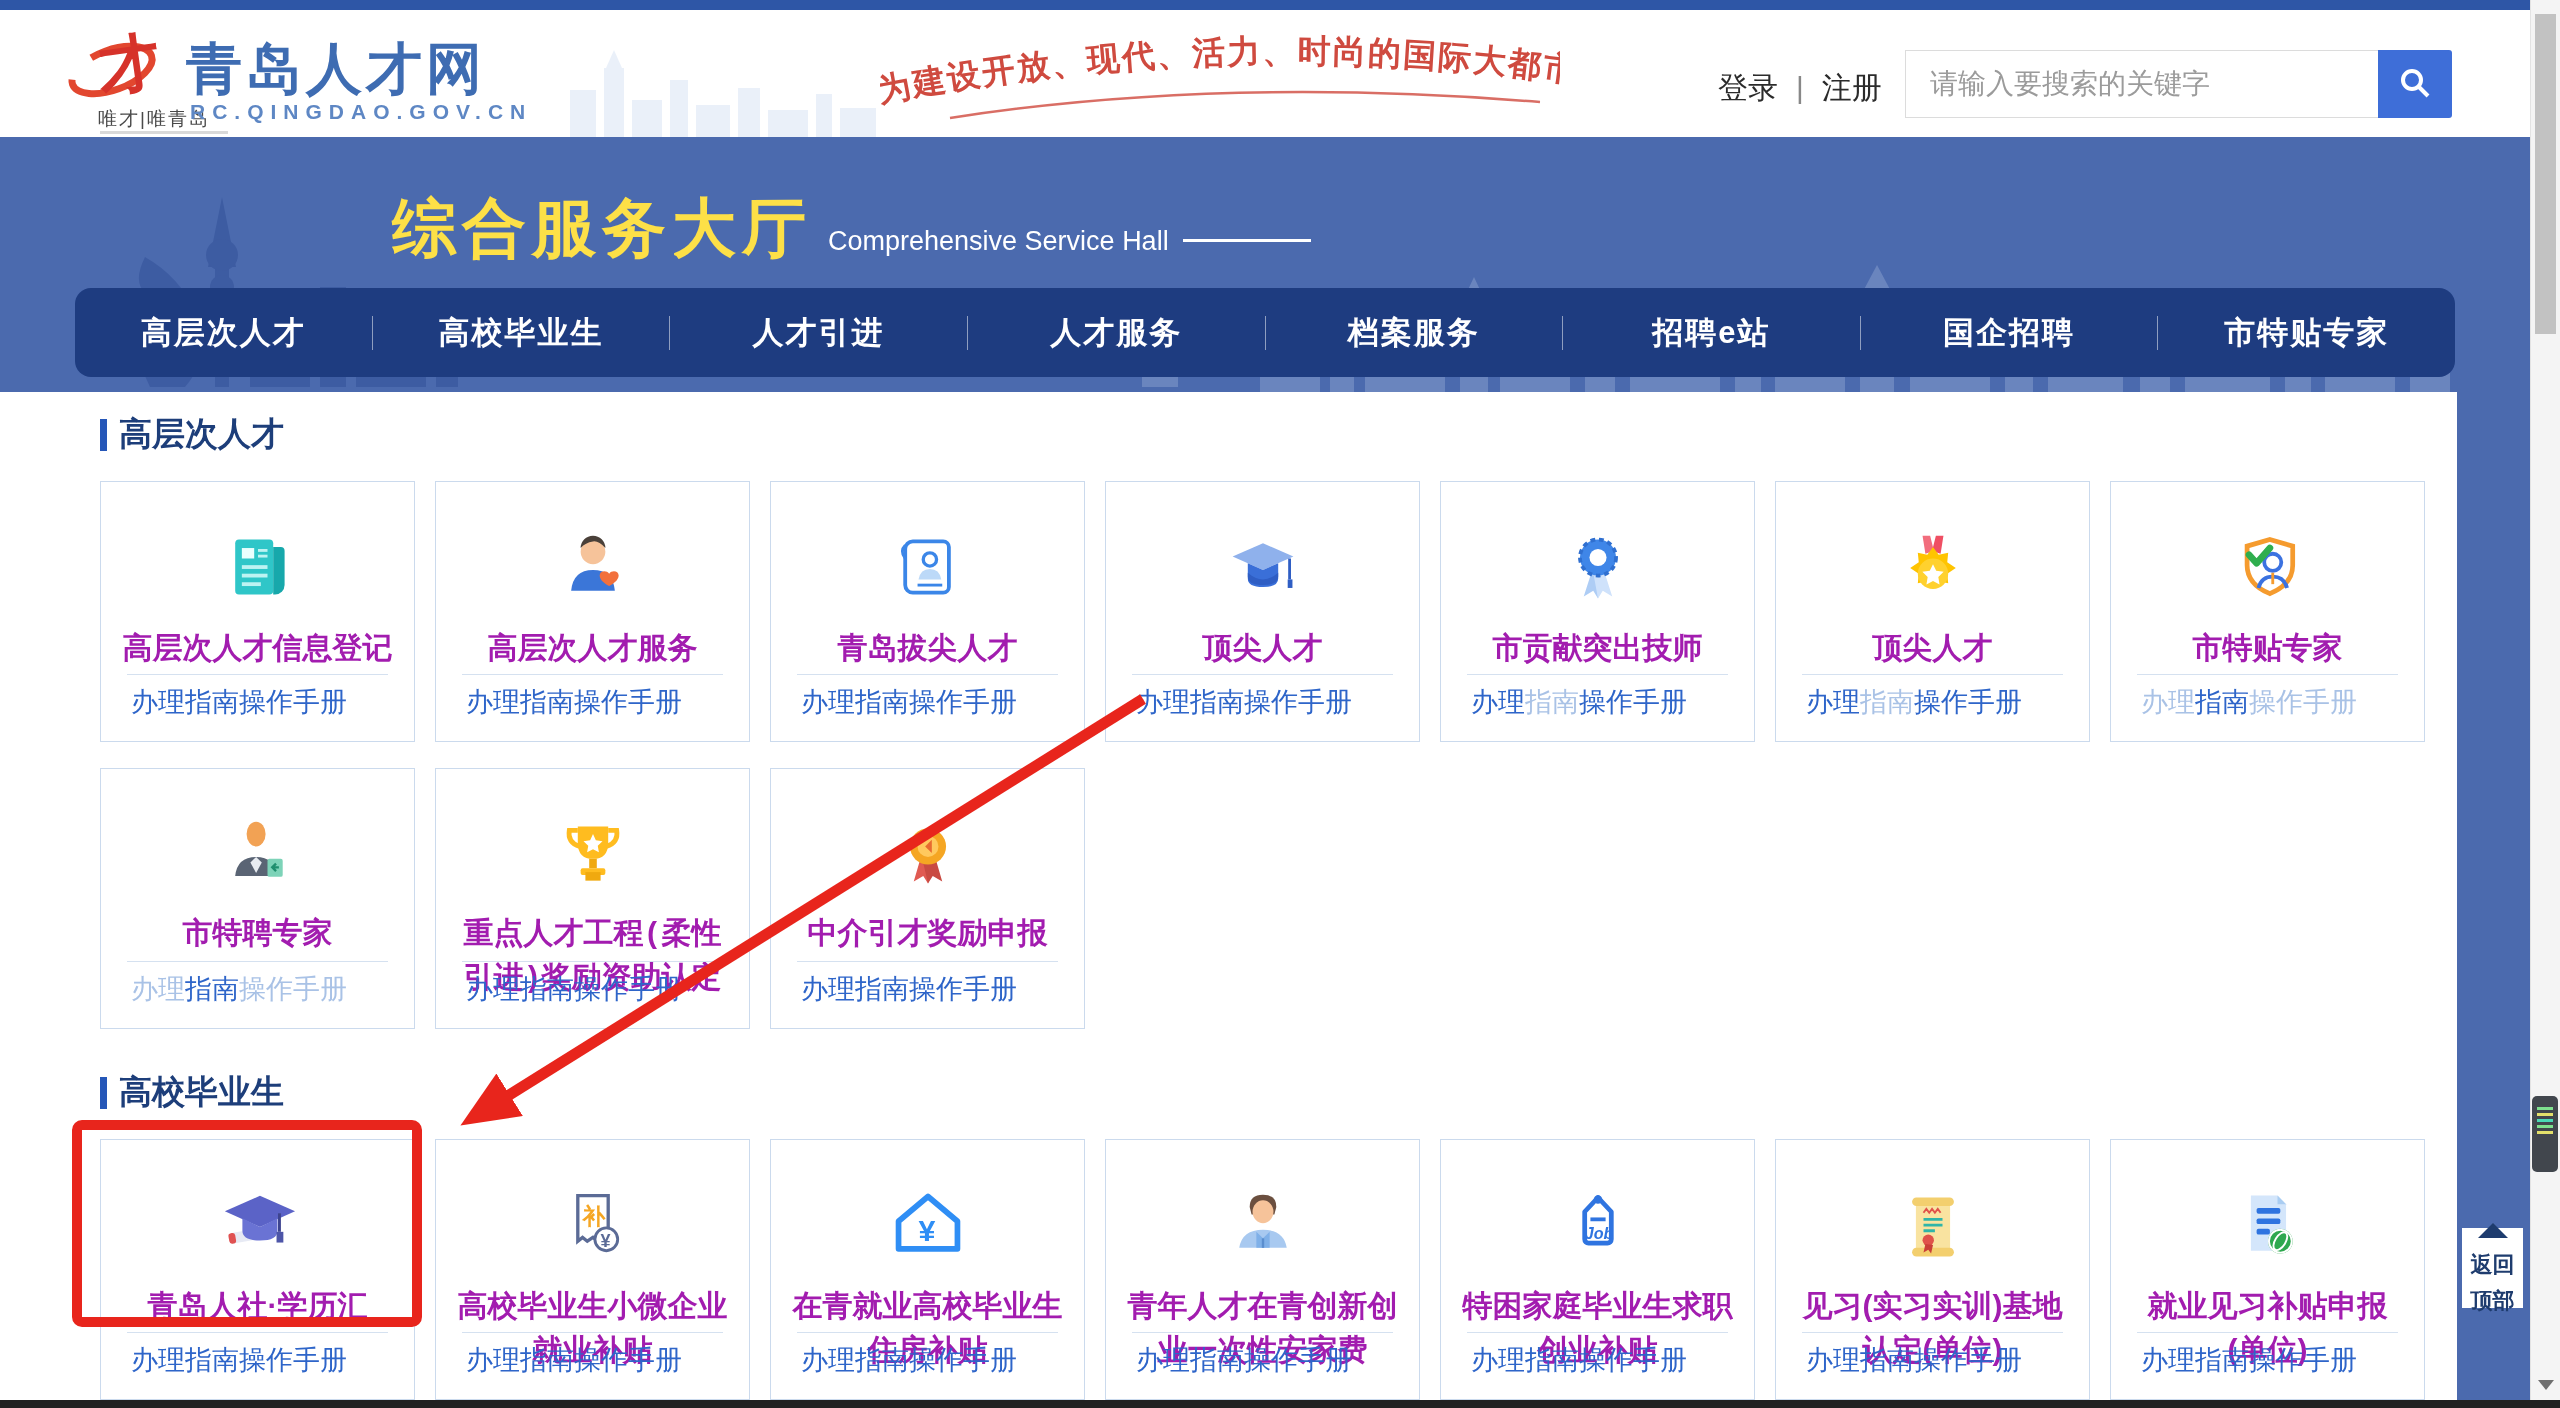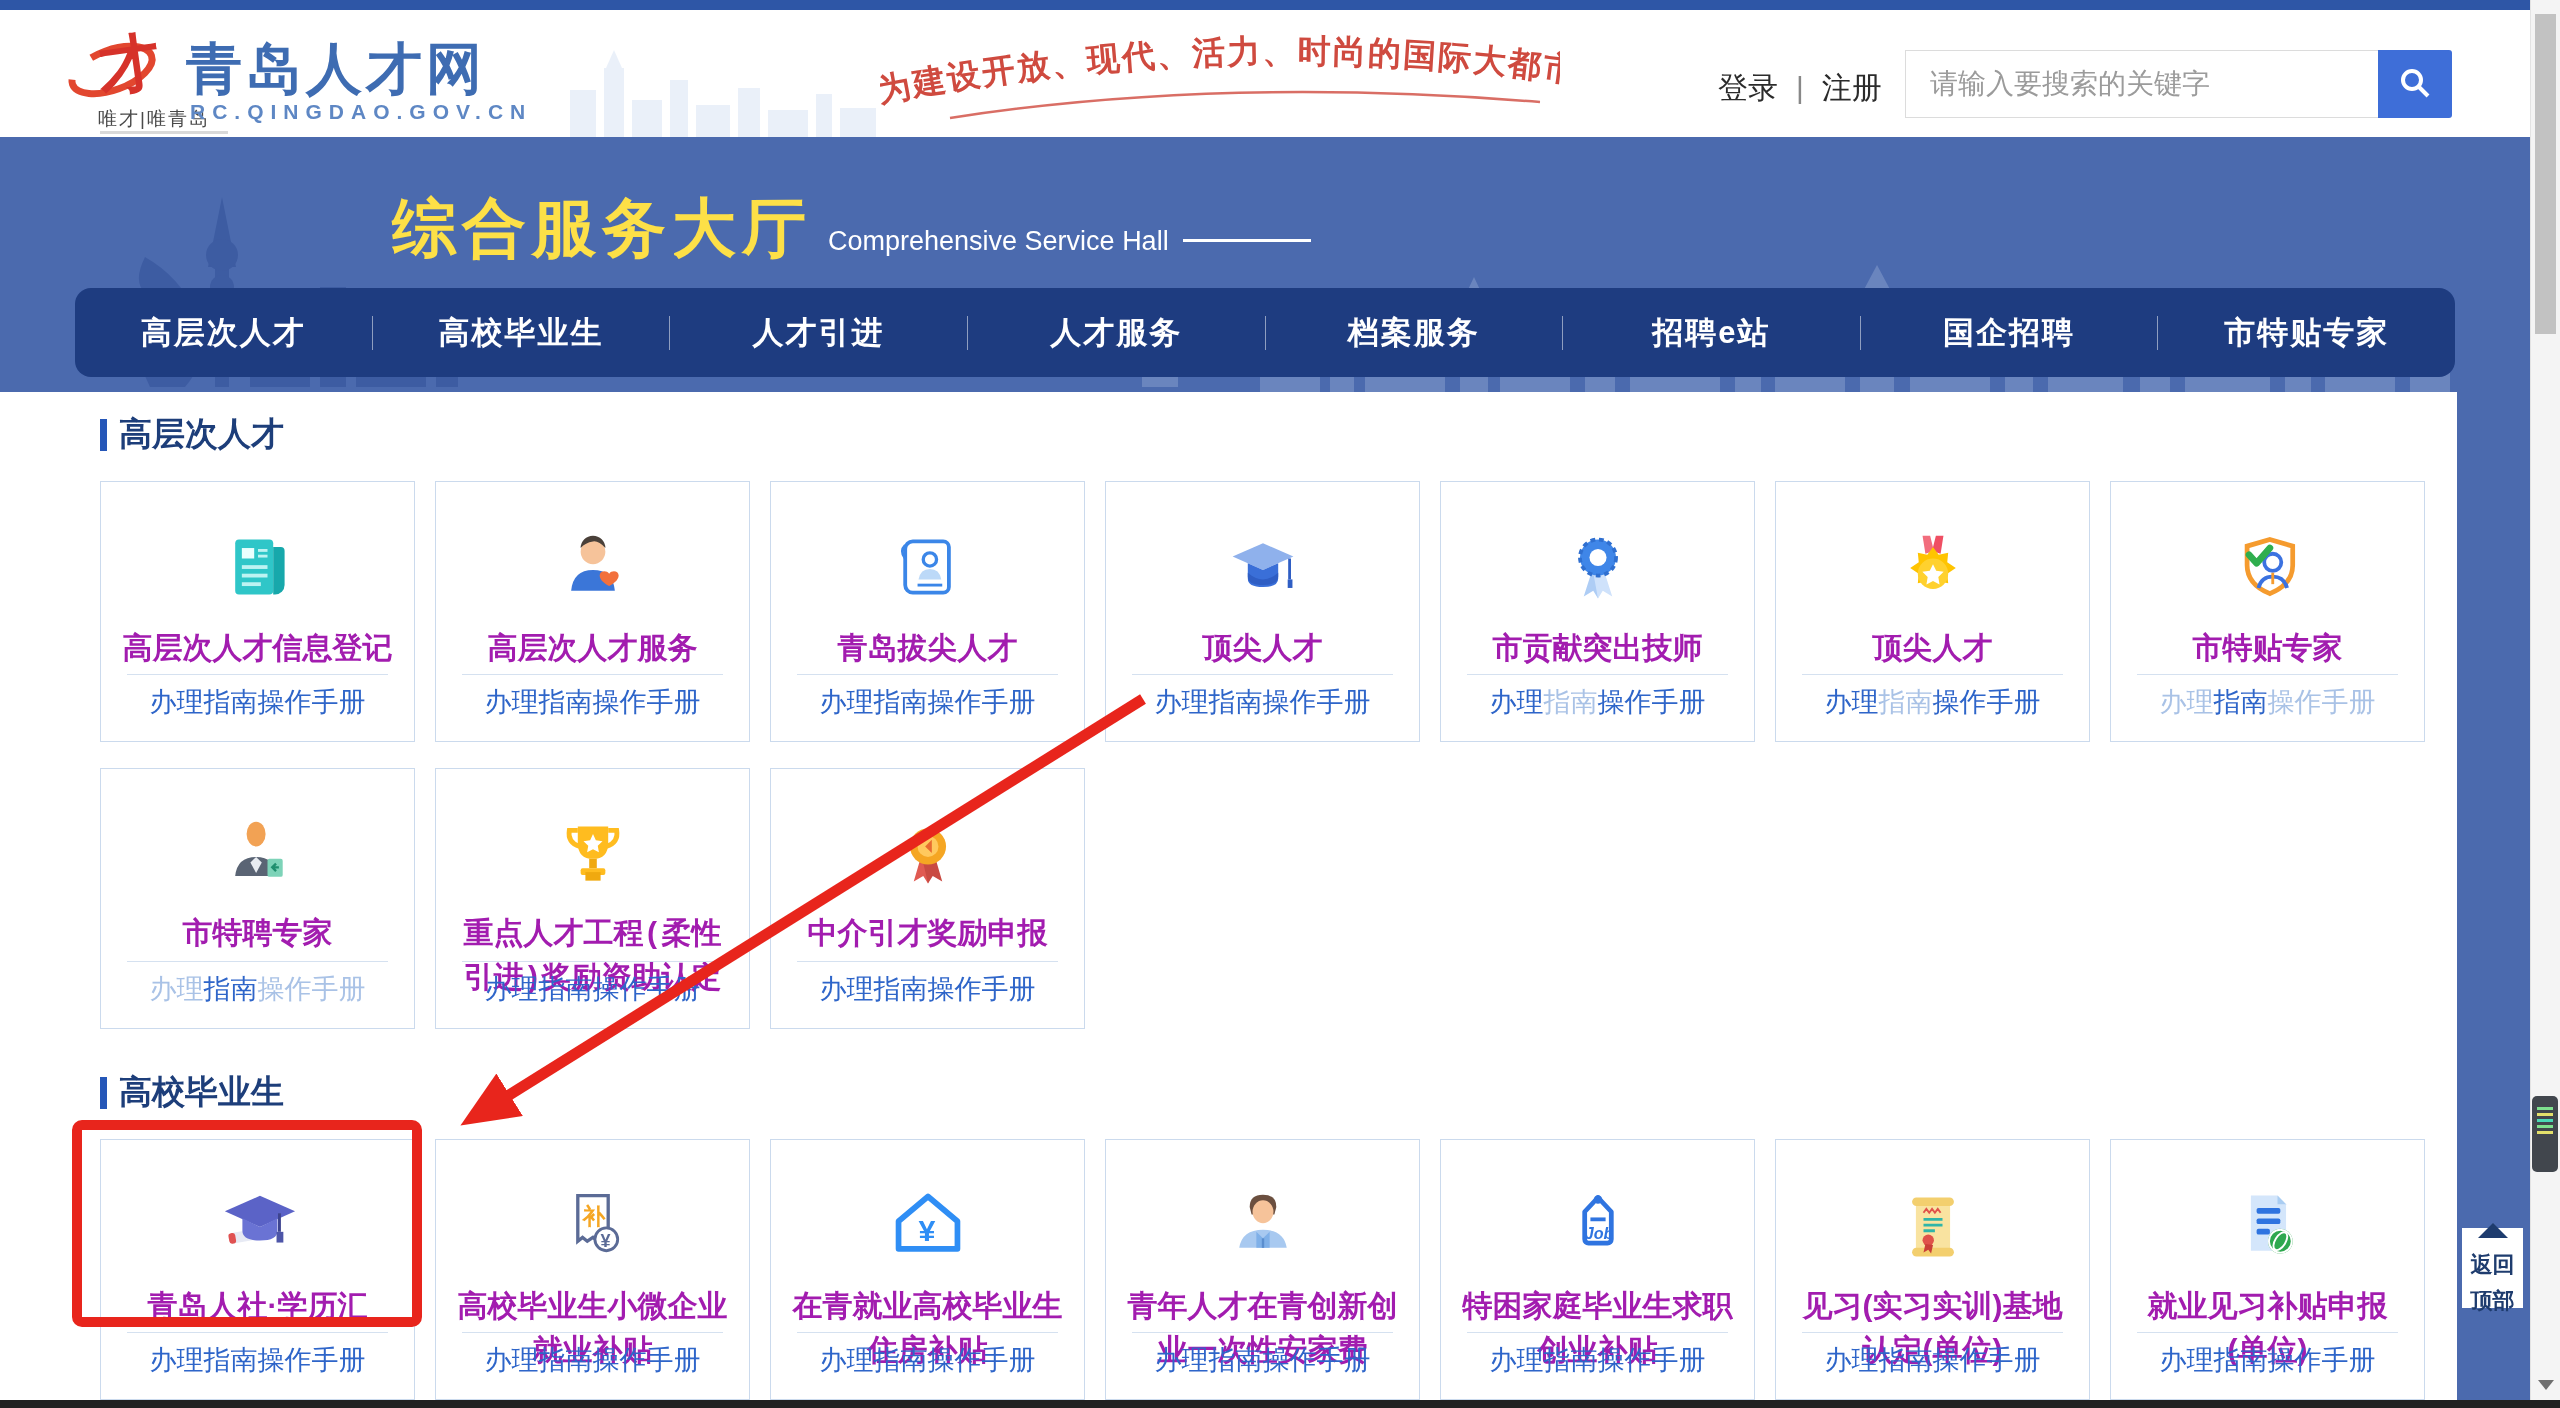--- a/index.html
+++ b/index.html
@@ -42,21 +42,21 @@
   .sec-title{display:flex;align-items:center;margin-left:100px;}
   .sec-title .bar{width:7px;height:32px;background:#2557b8;margin-right:12px;}
   .sec-title .txt{font-size:33px;font-weight:bold;color:#1d3e7a;}
   .row{display:flex;gap:20px;margin-left:100px;}
   .card{position:relative;width:315px;height:261px;background:#fff;border:1px solid #cbdaed;box-sizing:border-box;}
   .card .icon{height:100px;display:flex;align-items:flex-end;justify-content:center;padding-top:24px;box-sizing:content-box;}
   .card .title{margin-top:20px;text-align:center;font-size:30px;line-height:44px;color:#a21caf;
       font-weight:600;padding:0 18px;}
   .card .divider{position:absolute;left:26px;right:26px;top:192px;height:1px;background:#d5e1f0;}
   .card .links{position:absolute;left:30px;right:30px;top:198px;height:44px;display:flex;
-      justify-content:center;align-items:center;}
+      justify-content:flex-start;align-items:center;}
   .card .links a{font-size:27px;color:#2e65c9;text-decoration:none;cursor:pointer;}
   .card .links a.disabled{color:#a9c2e6;}
   .highlight-box{position:absolute;left:-29px;top:-20px;width:350px;height:207px;border:10px solid #e8251c;
       border-radius:10px;box-sizing:border-box;z-index:4;pointer-events:none;}
   .arrow-overlay{position:absolute;left:430px;top:680px;z-index:5;pointer-events:none;}
   
   .back-top{position:absolute;left:2462px;top:1228px;width:61px;height:80px;background:#fff;cursor:pointer;
       display:flex;flex-direction:column;align-items:center;justify-content:center;z-index:6;gap:10px;}
   .back-top .tri{width:0;height:0;border-left:15px solid transparent;border-right:15px solid transparent;
       border-bottom:15px solid #1e3c6e;margin-bottom:4px;}

